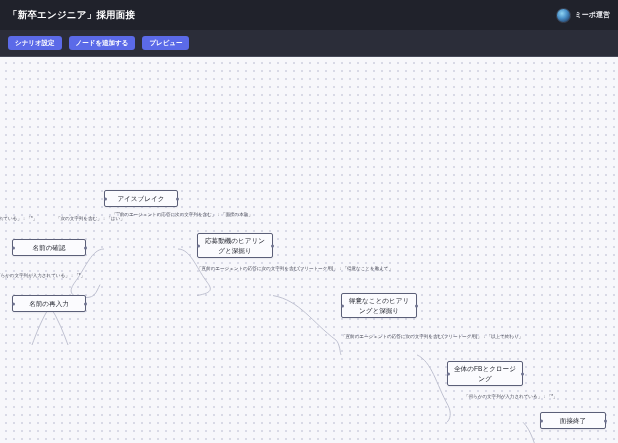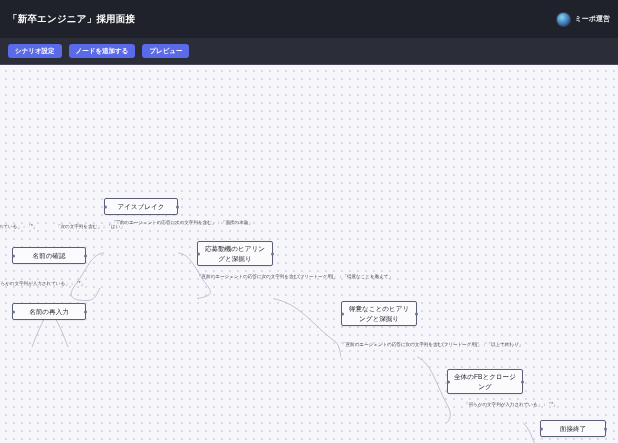--- a/index.html
+++ b/index.html
@@ -17,21 +17,21 @@
     position: relative;
     width: 618px;
     height: 443px;
     display: flex;
     flex-direction: column;
   }
 
   
   .topbar {
     position: relative;
-    height: 38px;
+    height: 30px;
     background: #20222b;
     display: flex;
     align-items: center;
     justify-content: space-between;
     padding: 0 8px 0 8px;
     box-sizing: border-box;
     flex: 0 0 auto;
   }
   .app-title {
     color: #ffffff;

